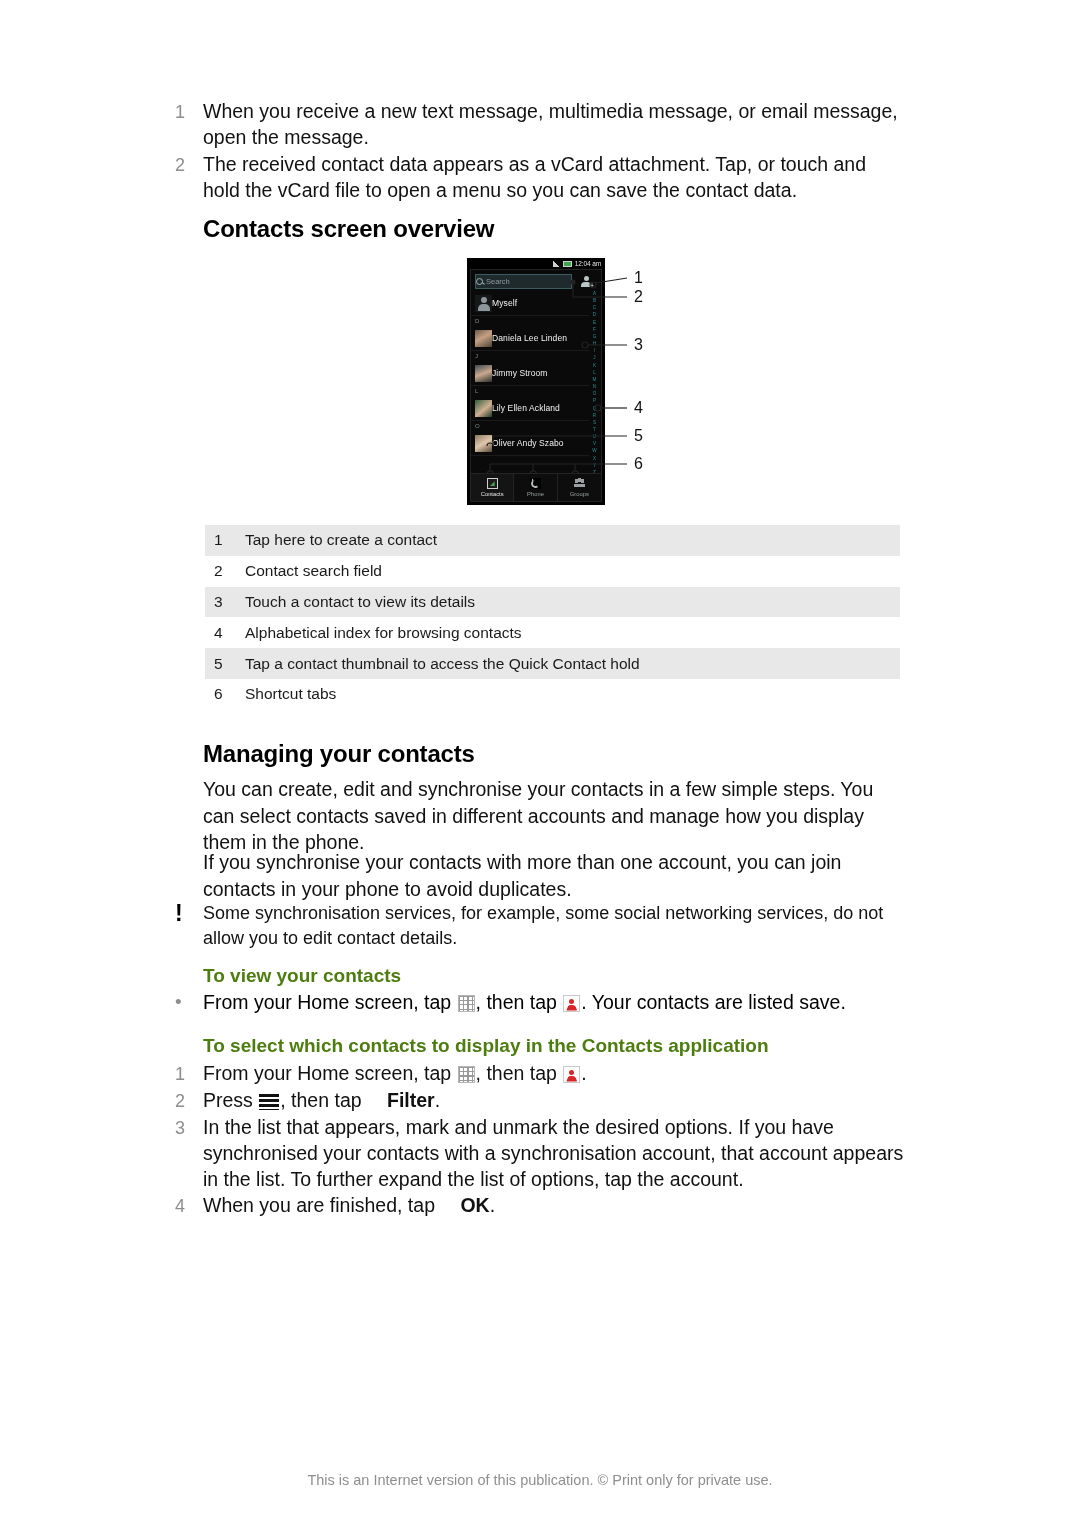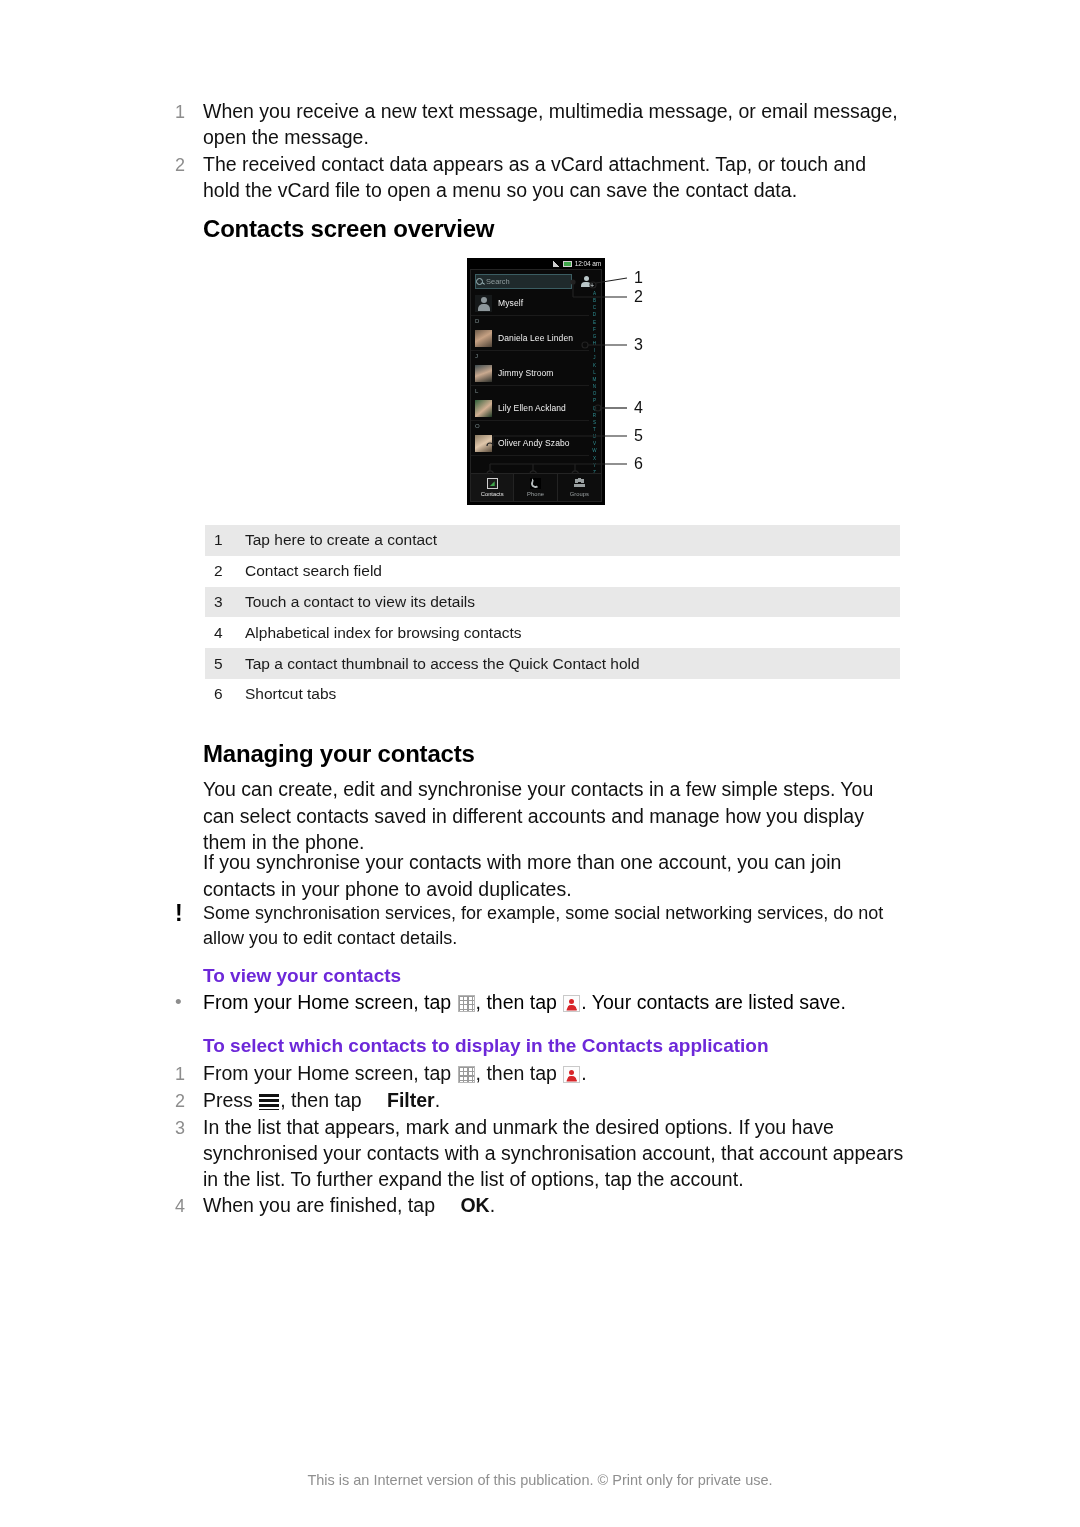--- a/index.html
+++ b/index.html
@@ -78,21 +78,21 @@
     line-height: 26.5px;
     color: #111;
   }
 
   h3.sub {
     position: absolute;
     left: 203px;
     margin: 0;
     font-size: 19px;
     font-weight: bold;
-    color: #6d28d9;
+    color: #4d7c0f;
   }
 
   
   .note {
     position: absolute;
     left: 175px;
     width: 730px;
     display: flex;
     align-items: flex-start;
   }
@@ -322,21 +322,20 @@
     color: #7a8a8c;
     padding-left: 4px;
     display: flex;
     align-items: center;
   }
   .citem {
     height: 24px;
     display: flex;
     align-items: center;
     padding-left: 4px;
-    gap: 6px;
     border-bottom: 1px solid #1b1b1b;
   }
   .thumb {
     width: 17px; height: 17px;
     flex: 0 0 auto;
     background: #5b5f52;
     position: relative;
     overflow: hidden;
   }
   .thumb.generic {

